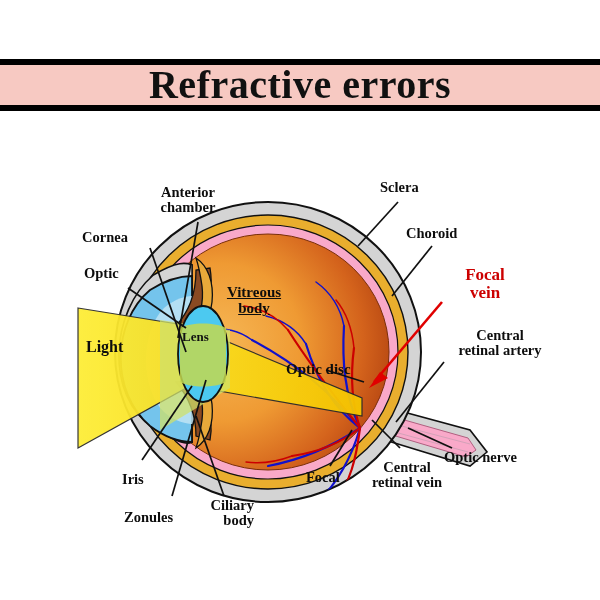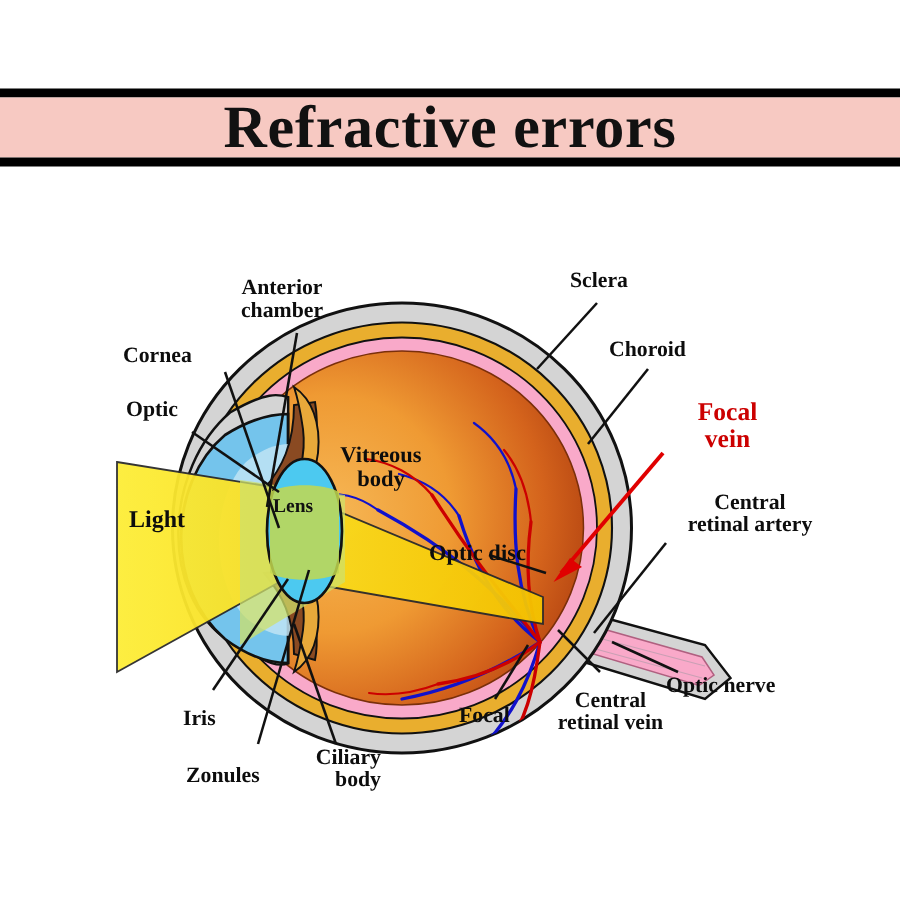--- a/index.html
+++ b/index.html
@@ -182,18 +182,18 @@
 retinal vein</div>
     <div class="lbl" style="left:306px;top:340px;">Focal</div>
 
     <div class="lbl c" style="left:196px;top:368px;width:58px;text-align:right;">Ciliary
 body</div>
     <div class="lbl" style="left:124px;top:380px;">Zonules</div>
     <div class="lbl" style="left:122px;top:342px;">Iris</div>
 
     <div class="lbl light" style="left:86px;top:209px;">Light</div>
     <div class="lbl lens" style="left:182px;top:200px;text-align:right;">Lens</div>
-    <div class="lbl inner c" style="left:208px;top:167px;width:92px;">Vitreous
+    <div class="lbl inner c" style="left:208px;top:155px;width:92px;text-decoration:underline;">Vitreous
 body</div>
     <div class="lbl inner" style="left:286px;top:232px;">Optic disc</div>
   </div>
 
 </div>
 
 </body></html>

